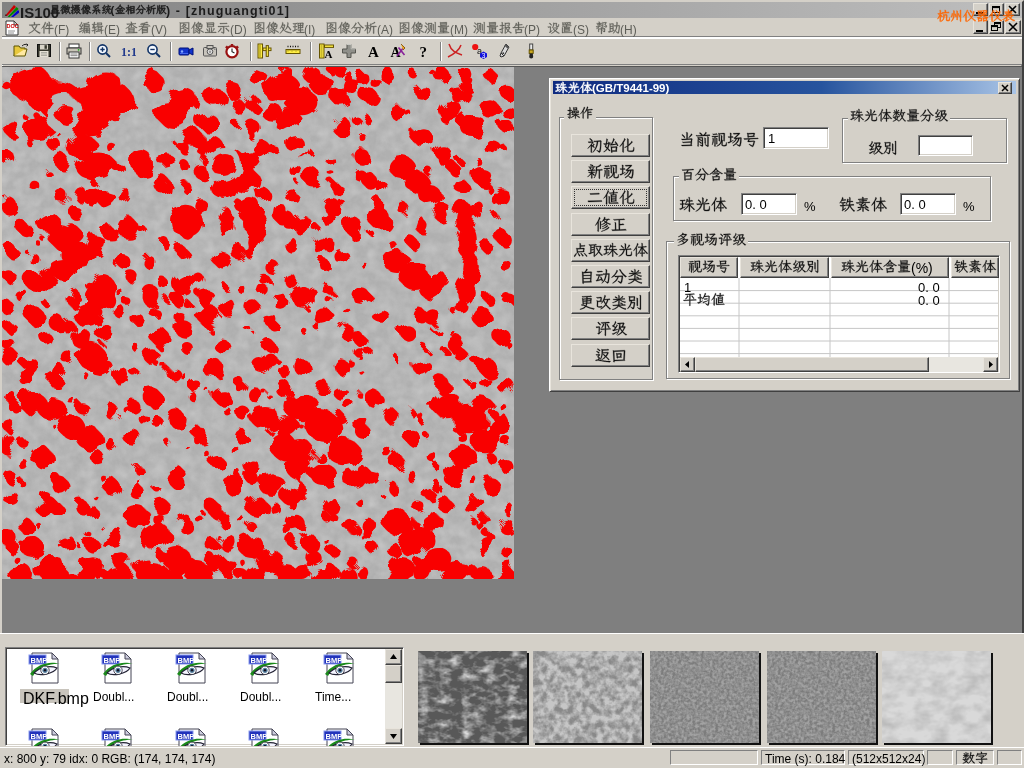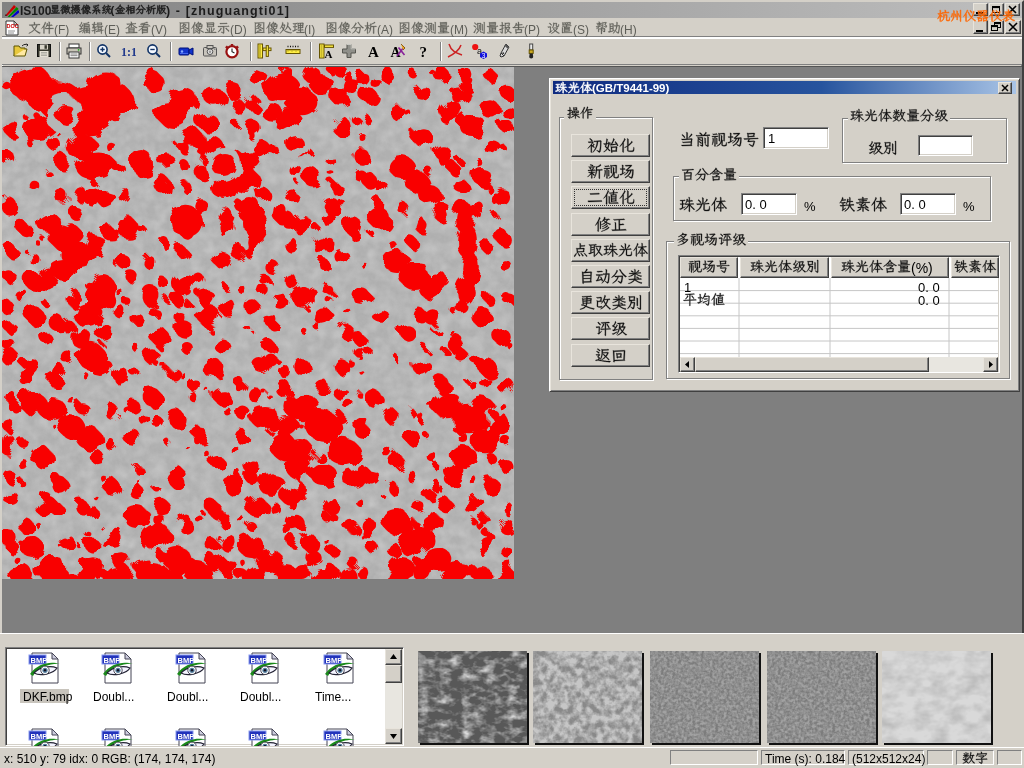--- a/index.html
+++ b/index.html
@@ -10,21 +10,21 @@
 .gbox2{border:1px solid #808080;box-shadow:inset 1px 1px 0 #fff, 1px 1px 0 #fff}
 </style></head><body>
 <div class="ab" style="left:0;top:0;width:1024px;height:768px;border:2px solid;border-color:#d4d0c8 #404040 #404040 #d4d0c8;box-shadow:inset 1px 1px 0 #fff,inset -1px -1px 0 #808080"></div>
 <div class="ab" style="left:2px;top:2px;width:1020px;height:16px;background:linear-gradient(90deg,#828282,#bebebe)"></div>
 <svg class="ab" style="left:4px;top:3px" width="15" height="14" viewBox="0 0 15 14">
 <path d="M1 13 L10 2 L12 4 L3 13 Z" fill="#c00"></path>
     <path d="M3 13 L12 3 L14 5 L5 13 Z" fill="#080" transform="translate(0.6,1)"></path>
     <path d="M5 13 L13 5 L15 7 L7 13 Z" fill="#00c" transform="translate(1,2)"></path>
     <path d="M1 13l2-0.5L1.8 11z" fill="#222"></path>
   </svg>
-<div class="ab" style="left:20px;top:4px;font-size:12px;font-weight:bold;color:#1c1c1c">IS100</div>
+<div class="ab" style="left:20px;top:4px;font-size:15px;font-weight:bold;color:#1c1c1c">IS100</div>
 <svg style="position:absolute;left:49px;top:4px;overflow:visible" width="72" height="14">
     <g fill="#1c1c1c" stroke="#1c1c1c" stroke-width="5.83">
       <use href="#u663e" transform="translate(1.0,9.1) scale(0.1030)"></use>
       <use href="#u5fae" transform="translate(11.3,9.1) scale(0.1030)"></use>
       <use href="#u6444" transform="translate(21.6,9.1) scale(0.1030)"></use>
       <use href="#u50cf" transform="translate(31.9,9.1) scale(0.1030)"></use>
       <use href="#u7cfb" transform="translate(42.2,9.1) scale(0.1030)"></use>
       <use href="#u7edf" transform="translate(52.5,9.1) scale(0.1030)"></use>
     </g>
   </svg>
@@ -1313,21 +1313,21 @@
 <path d="M24 1 l6 6 h-6 z" fill="#ccd" stroke="#445"></path>
 <rect x="1" y="3" width="17" height="9" fill="#2233bb" stroke="#8899ee" stroke-width="1"></rect>
 <text x="2.5" y="10.5" font-family="Liberation Sans" font-size="7.5" font-weight="bold" fill="#fff">BMP</text>
 <path d="M2 22 C10 11, 23 9, 32 12 C24 11, 10 15, 5 24 Z" fill="#1a8a1a"></path>
 <path d="M6 21 C12 14.5, 23 13.5, 29 16 C26 21, 13 25, 6 21 Z" fill="#f4f4ff" stroke="#223" stroke-width="1.2"></path>
 <circle cx="17" cy="18.3" r="4.2" fill="#fff" stroke="#223" stroke-width="0.8"></circle>
 <circle cx="17" cy="18.3" r="2.6" fill="#5580a0"></circle>
 <circle cx="17" cy="18.3" r="1.2" fill="#101020"></circle>
 </svg>
 <div class="ab" style="left:20px;top:689px;width:49px;height:14px;background:#c8c4bc"></div>
-<div class="ab" style="left:23px;top:690px;font-size:12px;color:#000;white-space:nowrap">DKF.bmp</div>
+<div class="ab" style="left:23px;top:690px;font-size:16px;color:#000;white-space:nowrap">DKF.bmp</div>
 <svg class="ab" style="left:101px;top:652px" width="34" height="32" viewBox="0 0 34 32">
 <path d="M4 1 h20 l6 6 v24 h-26 z" fill="#fff" stroke="#445"></path>
 <path d="M24 1 l6 6 h-6 z" fill="#ccd" stroke="#445"></path>
 <rect x="1" y="3" width="17" height="9" fill="#2233bb" stroke="#8899ee" stroke-width="1"></rect>
 <text x="2.5" y="10.5" font-family="Liberation Sans" font-size="7.5" font-weight="bold" fill="#fff">BMP</text>
 <path d="M2 22 C10 11, 23 9, 32 12 C24 11, 10 15, 5 24 Z" fill="#1a8a1a"></path>
 <path d="M6 21 C12 14.5, 23 13.5, 29 16 C26 21, 13 25, 6 21 Z" fill="#f4f4ff" stroke="#223" stroke-width="1.2"></path>
 <circle cx="17" cy="18.3" r="4.2" fill="#fff" stroke="#223" stroke-width="0.8"></circle>
 <circle cx="17" cy="18.3" r="2.6" fill="#5580a0"></circle>
 <circle cx="17" cy="18.3" r="1.2" fill="#101020"></circle>
@@ -1463,21 +1463,21 @@
 <rect x="2" y="2" width="109" height="92" fill="#111"></rect>
     <rect width="109" height="92" fill="#a2a2a2"></rect>
     <rect width="109" height="92" fill="#282828" filter="url(#th3)"></rect>
   </svg>
 <svg class="ab" style="left:882px;top:651px" width="111" height="94" viewBox="0 0 111 94">
 <rect x="2" y="2" width="109" height="92" fill="#111"></rect>
     <rect width="109" height="92" fill="#d9d9d9"></rect>
     <rect width="109" height="92" fill="#555" filter="url(#th5)" opacity="0.55"></rect>
   </svg>
 <div class="ab" style="left:0;top:747px;width:1024px;height:21px;background:#d4d0c8;border-top:1px solid #fff"></div>
-<div class="ab" style="left:4px;top:752px;font-size:12px;color:#000">x: 510 y: 79 idx: 0 RGB: (174, 174, 174)</div>
+<div class="ab" style="left:4px;top:752px;font-size:12px;color:#000">x: 800 y: 79 idx: 0 RGB: (174, 174, 174)</div>
 <div class="ab" style="left:670px;top:750px;width:88px;height:15px;border:1px solid;border-color:#808080 #fff #fff #808080"></div>
 <div class="ab" style="left:761px;top:750px;width:84px;height:15px;border:1px solid;border-color:#808080 #fff #fff #808080"></div>
 <div class="ab" style="left:765px;top:752px;font-size:12px;color:#000">Time (s): 0.184</div>
 <div class="ab" style="left:848px;top:750px;width:76px;height:15px;border:1px solid;border-color:#808080 #fff #fff #808080"></div>
 <div class="ab" style="left:852px;top:752px;font-size:12px;color:#000">(512x512x24)</div>
 <div class="ab" style="left:927px;top:750px;width:26px;height:15px;border:1px solid;border-color:#808080 #fff #fff #808080"></div>
 <div class="ab" style="left:956px;top:750px;width:38px;height:15px;border:1px solid;border-color:#808080 #fff #fff #808080"></div>
 <svg style="position:absolute;left:961px;top:751px;overflow:visible" width="39" height="18">
     <g fill="#111" stroke="#111" stroke-width="2.15">
       <use href="#u6570" transform="translate(1.0,11.4) scale(0.1300)"></use>

